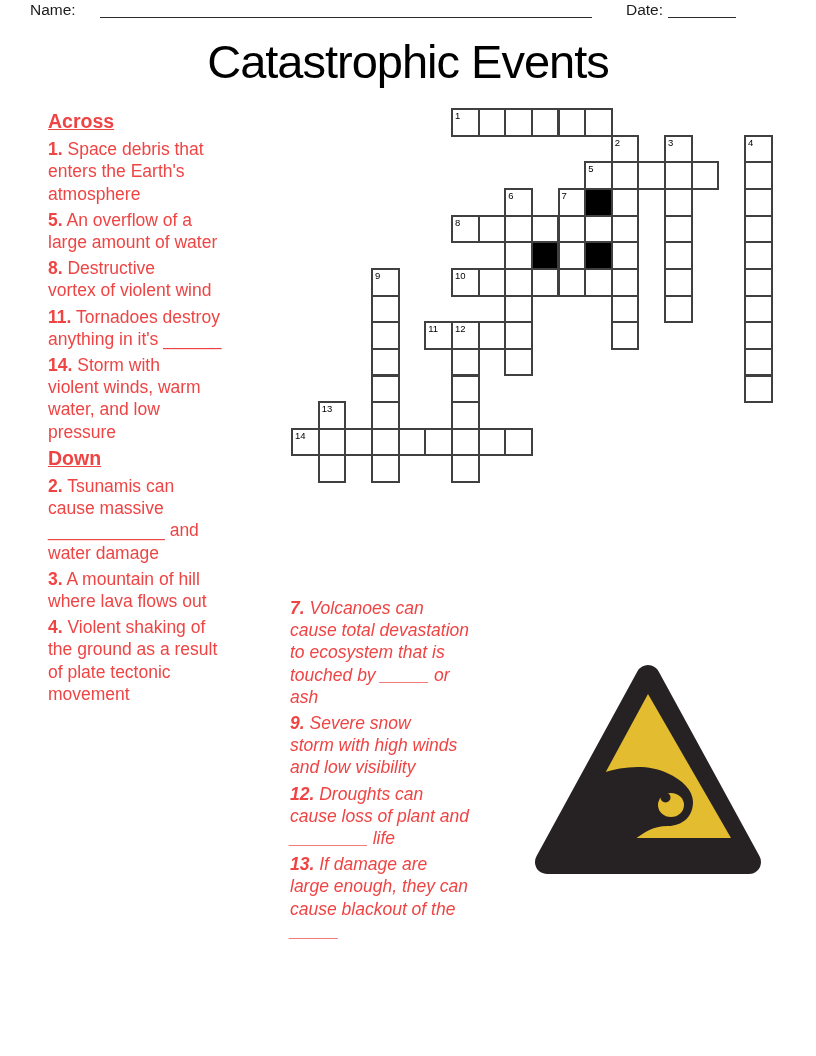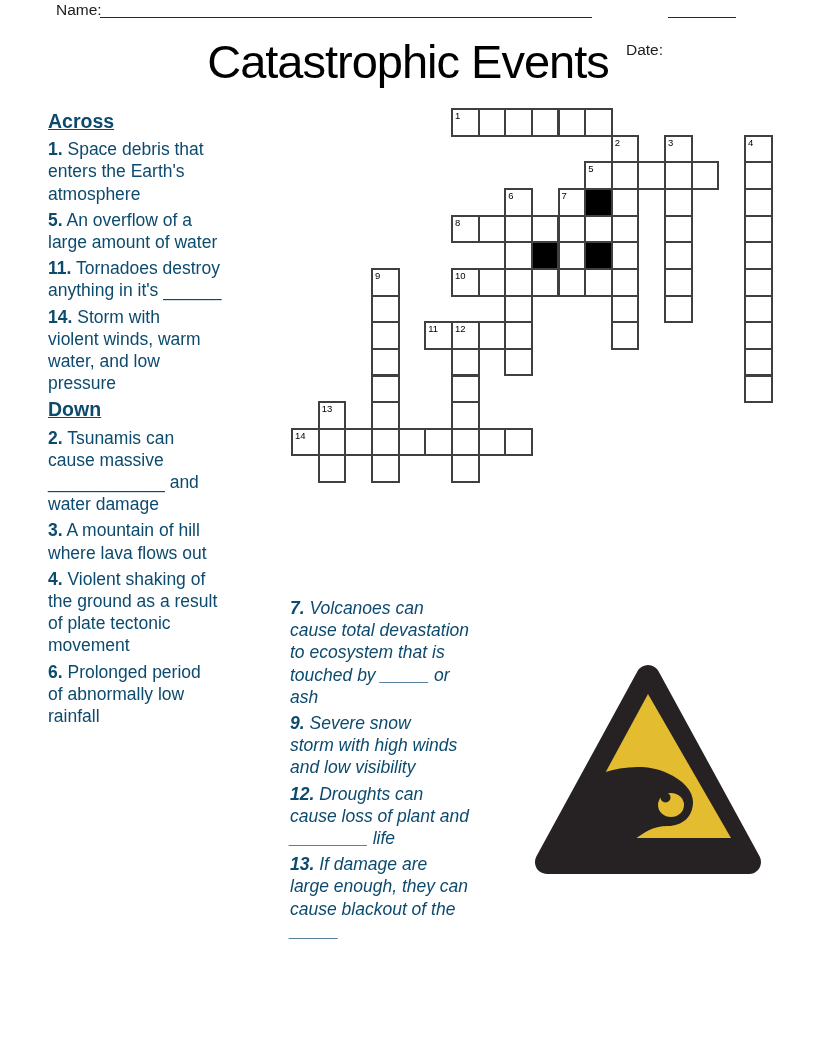--- a/index.html
+++ b/index.html
@@ -2,41 +2,41 @@
 <html><head>
 <meta charset="utf-8">
 <style>
   html,body{margin:0;padding:0;background:#fff;}
   #page{position:relative;width:816px;height:1056px;background:#ffffff;
         font-family:"Liberation Sans",sans-serif;color:#111;overflow:hidden;}
   .hlabel{position:absolute;top:1px;font-size:15.5px;color:#1c1c1c;}
   .hline{position:absolute;top:17px;height:0;border-bottom:1.6px solid #2a2a2a;}
   #title{position:absolute;left:0;right:0;top:34px;text-align:center;
          font-size:47px;line-height:56px;letter-spacing:-1px;color:#000;}
-  .cluecol{position:absolute;font-size:17.5px;line-height:22.2px;color:#0c4a6e;}
+  .cluecol{position:absolute;font-size:17.5px;line-height:22.2px;color:#ef4444;}
   #clues-left{left:48px;top:110px;width:240px;}
   #clues-mid{left:290px;top:597px;width:256px;font-style:italic;}
   .head{font-size:19.5px;font-weight:bold;text-decoration:underline;margin:0 0 6px 0;}
   .clue{margin:0 0 4px 0;}
   .cnum{font-weight:bold;}
   .ctext{white-space:pre-line;}
   #grid{position:absolute;left:0;top:0;}
   .cell{position:absolute;box-sizing:border-box;background:#fff;border:2px solid #404040;}
   .cell.black{background:#000;}
   .cellnum{position:absolute;top:0;left:2px;font-size:9.5px;line-height:11px;color:#000;}
   #icon-wrap{position:absolute;left:531px;top:661px;width:240px;height:224px;}
 </style>
 </head>
 <body>
 
 <div id="page">
 
-  <span class="hlabel" style="left:56px;">Name:</span>
+  <span class="hlabel" style="left:30px;">Name:</span>
   <div class="hline" style="left:100px;width:492px;"></div>
-  <span class="hlabel" style="left:626px;margin-top:40px;">Date:</span>
+  <span class="hlabel" style="left:626px;">Date:</span>
   <div class="hline" style="left:668px;width:68px;"></div>
 
   <div id="title">Catastrophic Events</div>
 
   <div id="grid">
       <div class="cell" style="left: 450.9px; top: 108px; width: 28.65px; height: 28.65px; border-color: rgb(64, 64, 64);">
         <span class="cellnum">1</span>
       </div>
       <div class="cell" style="left: 477.55px; top: 108px; width: 28.65px; height: 28.65px; border-color: rgb(64, 64, 64);"></div>
       <div class="cell" style="left: 504.2px; top: 108px; width: 28.65px; height: 28.65px; border-color: rgb(64, 64, 64);"></div>
@@ -146,40 +146,39 @@
       <div class="cell" style="left: 450.9px; top: 454.45px; width: 28.65px; height: 28.65px; border-color: rgb(64, 64, 64);"></div>
     </div>
 
   <div id="clues-left" class="cluecol">
     <div class="head">Across</div>
     <div class="clue"><span class="cnum">1.</span> <span class="ctext">Space debris that
 enters the Earth's
 atmosphere</span></div>
     <div class="clue"><span class="cnum">5.</span> <span class="ctext">An overflow of a
 large amount of water</span></div>
+    <div class="clue"><span class="cnum">8.</span> <span class="ctext">Destructive
+vortex of violent wind</span></div>
     <div class="clue"><span class="cnum">11.</span> <span class="ctext">Tornadoes destroy
 anything in it's ______</span></div>
     <div class="clue"><span class="cnum">14.</span> <span class="ctext">Storm with
 violent winds, warm
 water, and low
 pressure</span></div>
     <div class="head">Down</div>
     <div class="clue"><span class="cnum">2.</span> <span class="ctext">Tsunamis can
 cause massive
 ____________ and
 water damage</span></div>
     <div class="clue"><span class="cnum">3.</span> <span class="ctext">A mountain of hill
 where lava flows out</span></div>
     <div class="clue"><span class="cnum">4.</span> <span class="ctext">Violent shaking of
 the ground as a result
 of plate tectonic
 movement</span></div>
-    <div class="clue"><span class="cnum">6.</span> <span class="ctext">Prolonged period
-of abnormally low
-rainfall</span></div>
   </div>
 
   <div id="clues-mid" class="cluecol">
     <div class="clue"><span class="cnum">7.</span> <span class="ctext">Volcanoes can
 cause total devastation
 to ecosystem that is
 touched by _____ or
 ash</span></div>
     <div class="clue"><span class="cnum">9.</span> <span class="ctext">Severe snow
 storm with high winds

